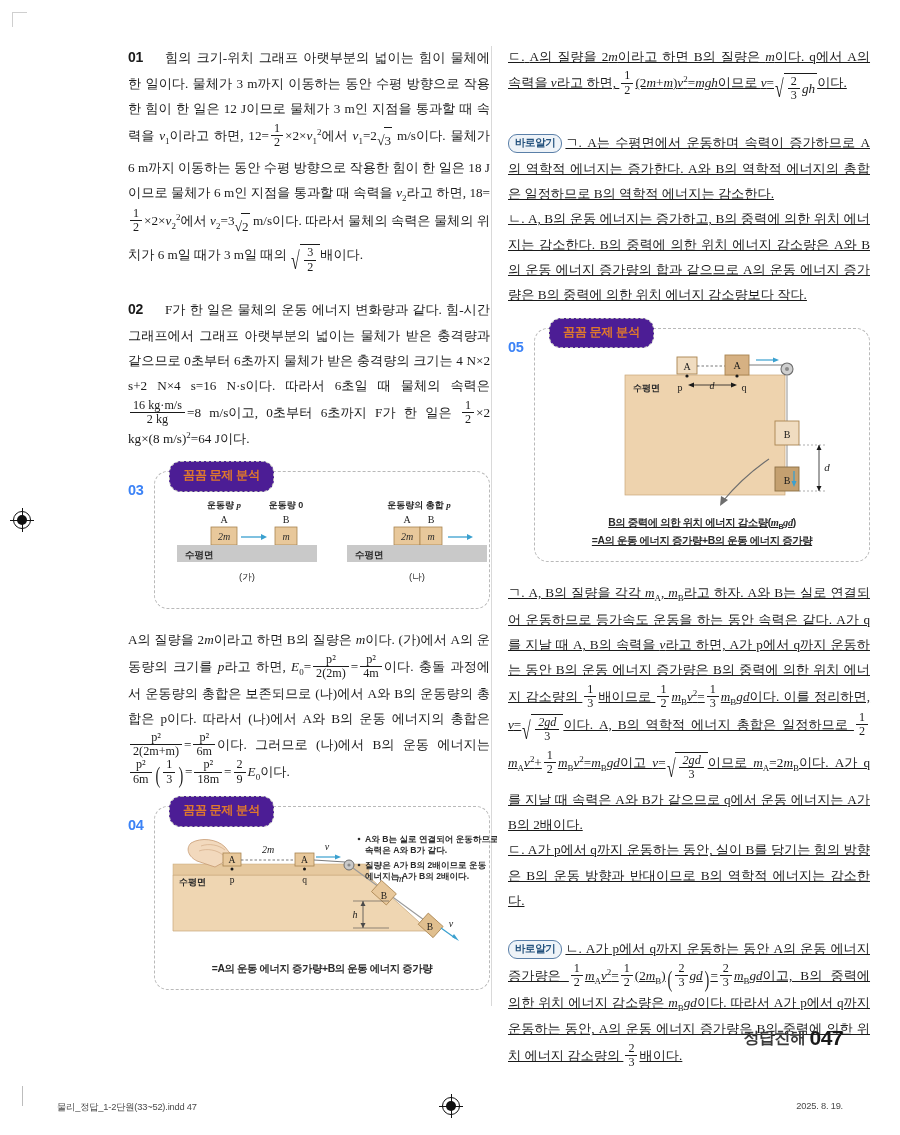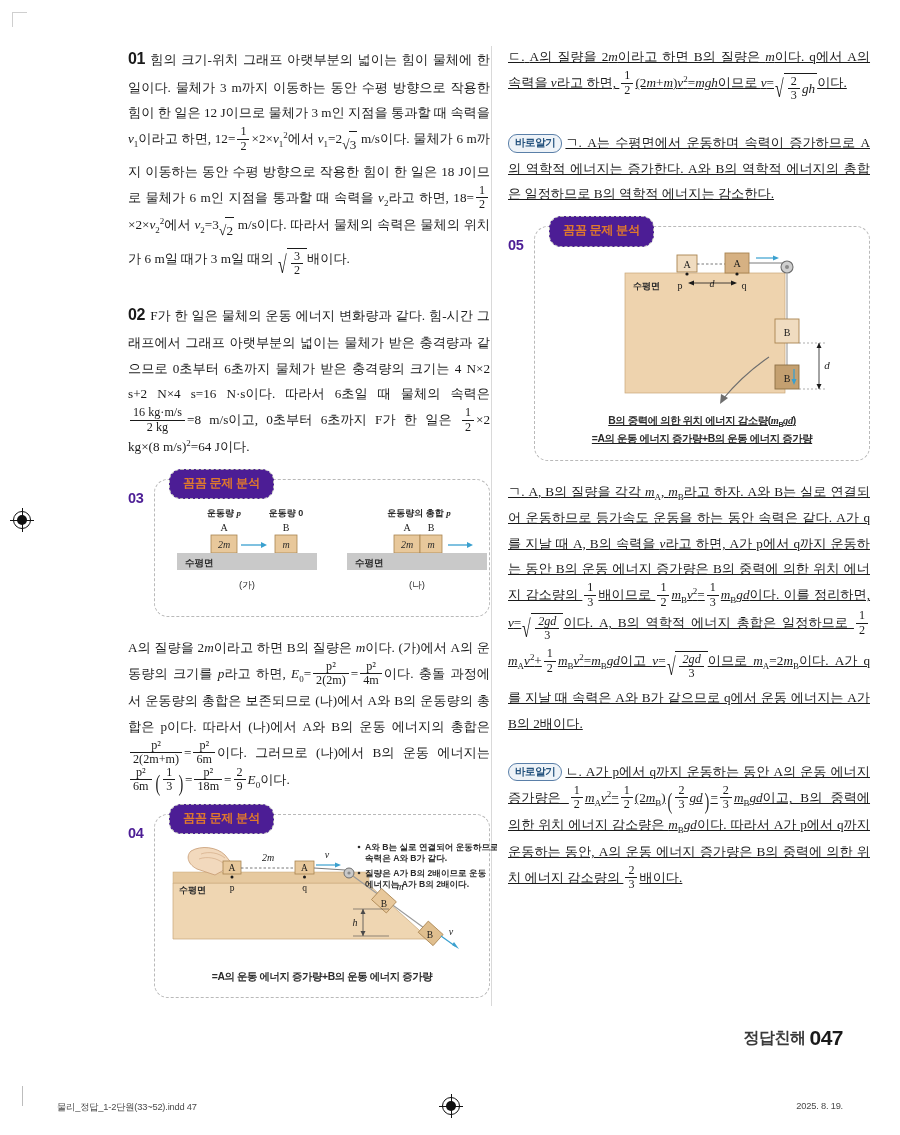--- a/index.html
+++ b/index.html
@@ -69,23 +69,23 @@
     width: 1px; height: 960px;
     background: #d9d9d9;
   }
 
   p.body { margin: 0 0 0 0; }
   p.gap  { margin-top: 17px; }
 
   .qnum {
     font-family: "Liberation Sans", sans-serif;
     font-weight: bold;
-    font-size: 16px;
+    font-size: 14px;
     letter-spacing: -0.3px;
-    margin-right: 5px;
+    margin-right: 22px;
   }
 
   
   .mi { font-family: "Liberation Serif", serif; font-style: italic; }
   sub { font-size: 0.68em; }
   sup { font-size: 0.68em; }
 
   .frac {
     display: inline-block;
     vertical-align: -0.48em;
@@ -147,21 +147,21 @@
     position: relative;
     margin: 20px 0 18px 0;
   }
   .analysis-num {
     position: absolute;
     left: 0; top: 6px;
     font-family: "Liberation Sans", sans-serif;
     font-weight: bold;
     font-size: 14.5px;
     letter-spacing: -0.3px;
-    color: #4c1d95;
+    color: #3b82f6;
   }
   .analysis-dash {
     position: absolute;
     left: 31px; top: 16px;
     width: 11px; height: 0;
     border-top: 1px dashed #8a8a8a;
   }
   .analysis-box {
     margin-left: 26px;
     border: 1.2px dashed #b9b9b9;
@@ -392,20 +392,23 @@
 
   <div class="col" id="col-right">
 
     <p class="body">
       <span>ㄷ.</span> <span>A의 질량을 2<span class="mi">m</span>이라고 하면 B의 질량은 <span class="mi">m</span>이다. q에서 A의 속력을 <span class="mi">v</span>라고 하면, </span><span class="frac"><span class="num">1</span><span class="den">2</span></span><span>(2<span class="mi">m</span>+<span class="mi">m</span>)<span class="mi">v</span><sup>2</sup>=<span class="mi">mgh</span>이므로 <span class="mi">v</span>=</span><span class="sqrt"><span class="radsign">√</span><span class="radicand"><span class="frac"><span class="num">2</span><span class="den">3</span></span><span class="mi">gh</span></span></span><span>이다.</span>
     </p>
 
     <p class="body">
       <span class="badge-bar">바로알기</span><span>ㄱ. A는 수평면에서 운동하며 속력이 증가하므로 A의 역학적 에너지는 증가한다. A와 B의 역학적 에너지의 총합은 일정하므로 B의 역학적 에너지는 감소한다.</span>
     </p>
+    <p class="body">
+      <span>ㄴ. A, B의 운동 에너지는 증가하고, B의 중력에 의한 위치 에너지는 감소한다. B의 중력에 의한 위치 에너지 감소량은 A와 B의 운동 에너지 증가량의 합과 같으므로 A의 운동 에너지 증가량은 B의 중력에 의한 위치 에너지 감소량보다 작다.</span>
+    </p>
 
     <div class="analysis">
       <div class="analysis-num">05</div>
       <div class="analysis-dash"></div>
       <div class="analysis-box">
         <div class="analysis-title">꼼꼼 문제 분석</div>
         <svg class="dg" width="330" height="160" viewBox="0 0 330 160">
 
           <rect x="78" y="26" width="160" height="120" fill="#eed3ae" stroke="#c8a778" stroke-width="0.7"></rect>
           <text x="86" y="42" font-family="Liberation Sans, sans-serif" font-size="9" font-weight="bold" fill="#2b2b2b">수평면</text>
@@ -459,20 +462,23 @@
         <div class="analysis-caption">
           <div>B의 중력에 의한 위치 에너지 감소량(<span class="mi">m</span><sub>B</sub><span class="mi">gd</span>)</div>
           <div>=A의 운동 에너지 증가량+B의 운동 에너지 증가량</div>
         </div>
       </div>
     </div>
 
     <p class="body">
       <span>ㄱ. A, B의 질량을 각각 <span class="mi">m</span><sub>A</sub>, <span class="mi">m</span><sub>B</sub>라고 하자. A와 B는 실로 연결되어 운동하므로 등가속도 운동을 하는 동안 속력은 같다. A가 q를 지날 때 A, B의 속력을 <span class="mi">v</span>라고 하면, A가 p에서 q까지 운동하는 동안 B의 운동 에너지 증가량은 B의 중력에 의한 위치 에너지 감소량의 </span><span class="frac"><span class="num">1</span><span class="den">3</span></span><span>배이므로 </span><span class="frac"><span class="num">1</span><span class="den">2</span></span><span><span class="mi">m</span><sub>B</sub><span class="mi">v</span><sup>2</sup>=</span><span class="frac"><span class="num">1</span><span class="den">3</span></span><span><span class="mi">m</span><sub>B</sub><span class="mi">gd</span>이다. 이를 정리하면, <span class="mi">v</span>=</span><span class="sqrt"><span class="radsign">√</span><span class="radicand"><span class="frac"><span class="num"><span class="mi">2gd</span></span><span class="den">3</span></span></span></span><span>이다. A, B의 역학적 에너지 총합은 일정하므로 </span><span class="frac"><span class="num">1</span><span class="den">2</span></span><span><span class="mi">m</span><sub>A</sub><span class="mi">v</span><sup>2</sup>+</span><span class="frac"><span class="num">1</span><span class="den">2</span></span><span><span class="mi">m</span><sub>B</sub><span class="mi">v</span><sup>2</sup>=<span class="mi">m</span><sub>B</sub><span class="mi">gd</span>이고 <span class="mi">v</span>=</span><span class="sqrt"><span class="radsign">√</span><span class="radicand"><span class="frac"><span class="num"><span class="mi">2gd</span></span><span class="den">3</span></span></span></span><span>이므로 <span class="mi">m</span><sub>A</sub>=2<span class="mi">m</span><sub>B</sub>이다. A가 q를 지날 때 속력은 A와 B가 같으므로 q에서 운동 에너지는 A가 B의 2배이다.</span>
     </p>
+    <p class="body">
+      <span>ㄷ. A가 p에서 q까지 운동하는 동안, 실이 B를 당기는 힘의 방향은 B의 운동 방향과 반대이므로 B의 역학적 에너지는 감소한다.</span>
+    </p>
 
     <p class="body">
       <span class="badge-bar">바로알기</span><span>ㄴ. A가 p에서 q까지 운동하는 동안 A의 운동 에너지 증가량은 </span><span class="frac"><span class="num">1</span><span class="den">2</span></span><span><span class="mi">m</span><sub>A</sub><span class="mi">v</span><sup>2</sup>=</span><span class="frac"><span class="num">1</span><span class="den">2</span></span><span>(2<span class="mi">m</span><sub>B</sub>)</span><span class="paren-big">(</span><span class="frac"><span class="num">2</span><span class="den">3</span></span><span class="mi">gd</span><span class="paren-big">)</span>=<span class="frac"><span class="num">2</span><span class="den">3</span></span><span><span class="mi">m</span><sub>B</sub><span class="mi">gd</span>이고, B의 중력에 의한 위치 에너지 감소량은 <span class="mi">m</span><sub>B</sub><span class="mi">gd</span>이다. 따라서 A가 p에서 q까지 운동하는 동안, A의 운동 에너지 증가량은 B의 중력에 의한 위치 에너지 감소량의 </span><span class="frac"><span class="num">2</span><span class="den">3</span></span><span>배이다.</span>
     </p>
 
   </div>
 
   <div id="page-footer">
     <span class="label">정답친해</span><span class="pno">047</span>
   </div>

